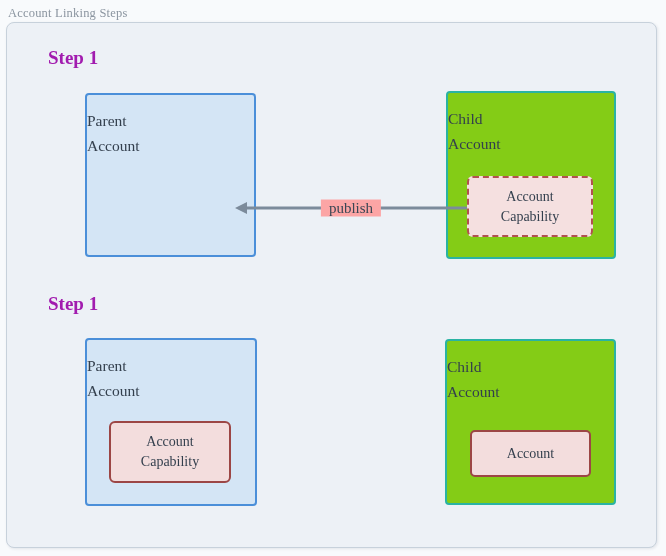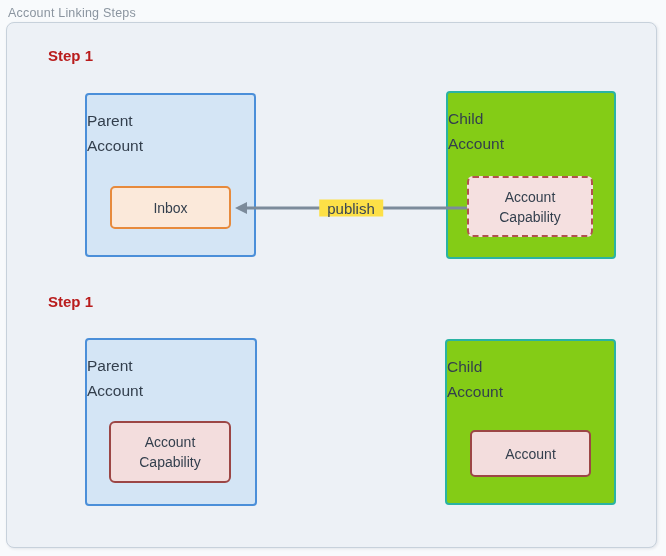--- a/index.html
+++ b/index.html
@@ -1,33 +1,33 @@
 <!DOCTYPE html>
 <html><head>
 <meta charset="utf-8">
 <style>
   * { box-sizing: border-box; margin: 0; padding: 0; }
   html, body { width: 666px; height: 556px; background: #f8fafc; }
   body { font-family: "Liberation Sans", sans-serif; }
 
-  .page { position: relative; width: 666px; height: 556px; overflow: hidden; }
+  .page { position: relative; width: 666px; height: 556px; overflow: hidden; font-family: Liberation Serif, serif; }
 
   .diagram-title {
     position: absolute; left: 8px; top: 6px;
     font-size: 12.5px; color: #8b95a0; letter-spacing: 0.2px;
   }
 
   .container {
     position: absolute; left: 6px; top: 22px; width: 651px; height: 526px;
     background: #edf1f6; border: 1px solid #c7d1db; border-radius: 8px;
     box-shadow: 1px 1px 3px rgba(27, 43, 66, 0.10);
   }
 
   .step-heading {
-    position: absolute; font-size: 15px; font-weight: bold; color: #b91c1c; text-align: right;
+    position: absolute; font-size: 19px; font-weight: bold; color: #a21caf; text-align: right;
   }
   .sh1 { left: 48px; top: 47px; }
   .sh2 { left: 48px; top: 293px; }
 
   .node {
     position: absolute; border-radius: 4px; text-align: left;
   }
   .node-title {
     margin-top: 13px; font-size: 15.5px; line-height: 25px; color: #333f4d;
   }
@@ -59,41 +59,38 @@
   .arrow.dir-left  .shaft { left: 11px; right: 0; }
   .arrow.dir-right .shaft { left: 0; right: 11px; }
   .arrow .head {
     position: absolute; top: 50%; transform: translateY(-50%);
     width: 0; height: 0; border-top: 6px solid transparent; border-bottom: 6px solid transparent;
   }
   .arrow.dir-left  .head { left: 0;  border-right: 12px solid #7c8b9b; }
   .arrow.dir-right .head { right: 0; border-left: 12px solid #7c8b9b; }
   .arrow .label {
     position: absolute; left: 50%; top: 50%; transform: translate(-50%, -50%);
-    background: #fde047; padding: 0 8px; font-size: 15px; color: #3a4654; white-space: nowrap;
+    background: #fca5a5; padding: 0 8px; font-size: 15px; color: #3a4654; white-space: nowrap;
   }
 </style>
 </head>
 <body>
 
 <div class="page">
 
   <div class="diagram-title">Account Linking Steps</div>
 
   <div class="container"></div>
 
   <div class="step-heading sh1">Step 1</div>
 
   <div class="node parent p1">
     <div class="node-title">
       <div>Parent</div>
       <div>Account</div>
-    </div>
-    <div class="inner-node inbox">
-      <div>Inbox</div>
     </div>
   </div>
 
   <div class="node child c1">
     <div class="node-title">
       <div>Child</div>
       <div>Account</div>
     </div>
     <div class="inner-node cap-dash">
       <div>Account</div>

